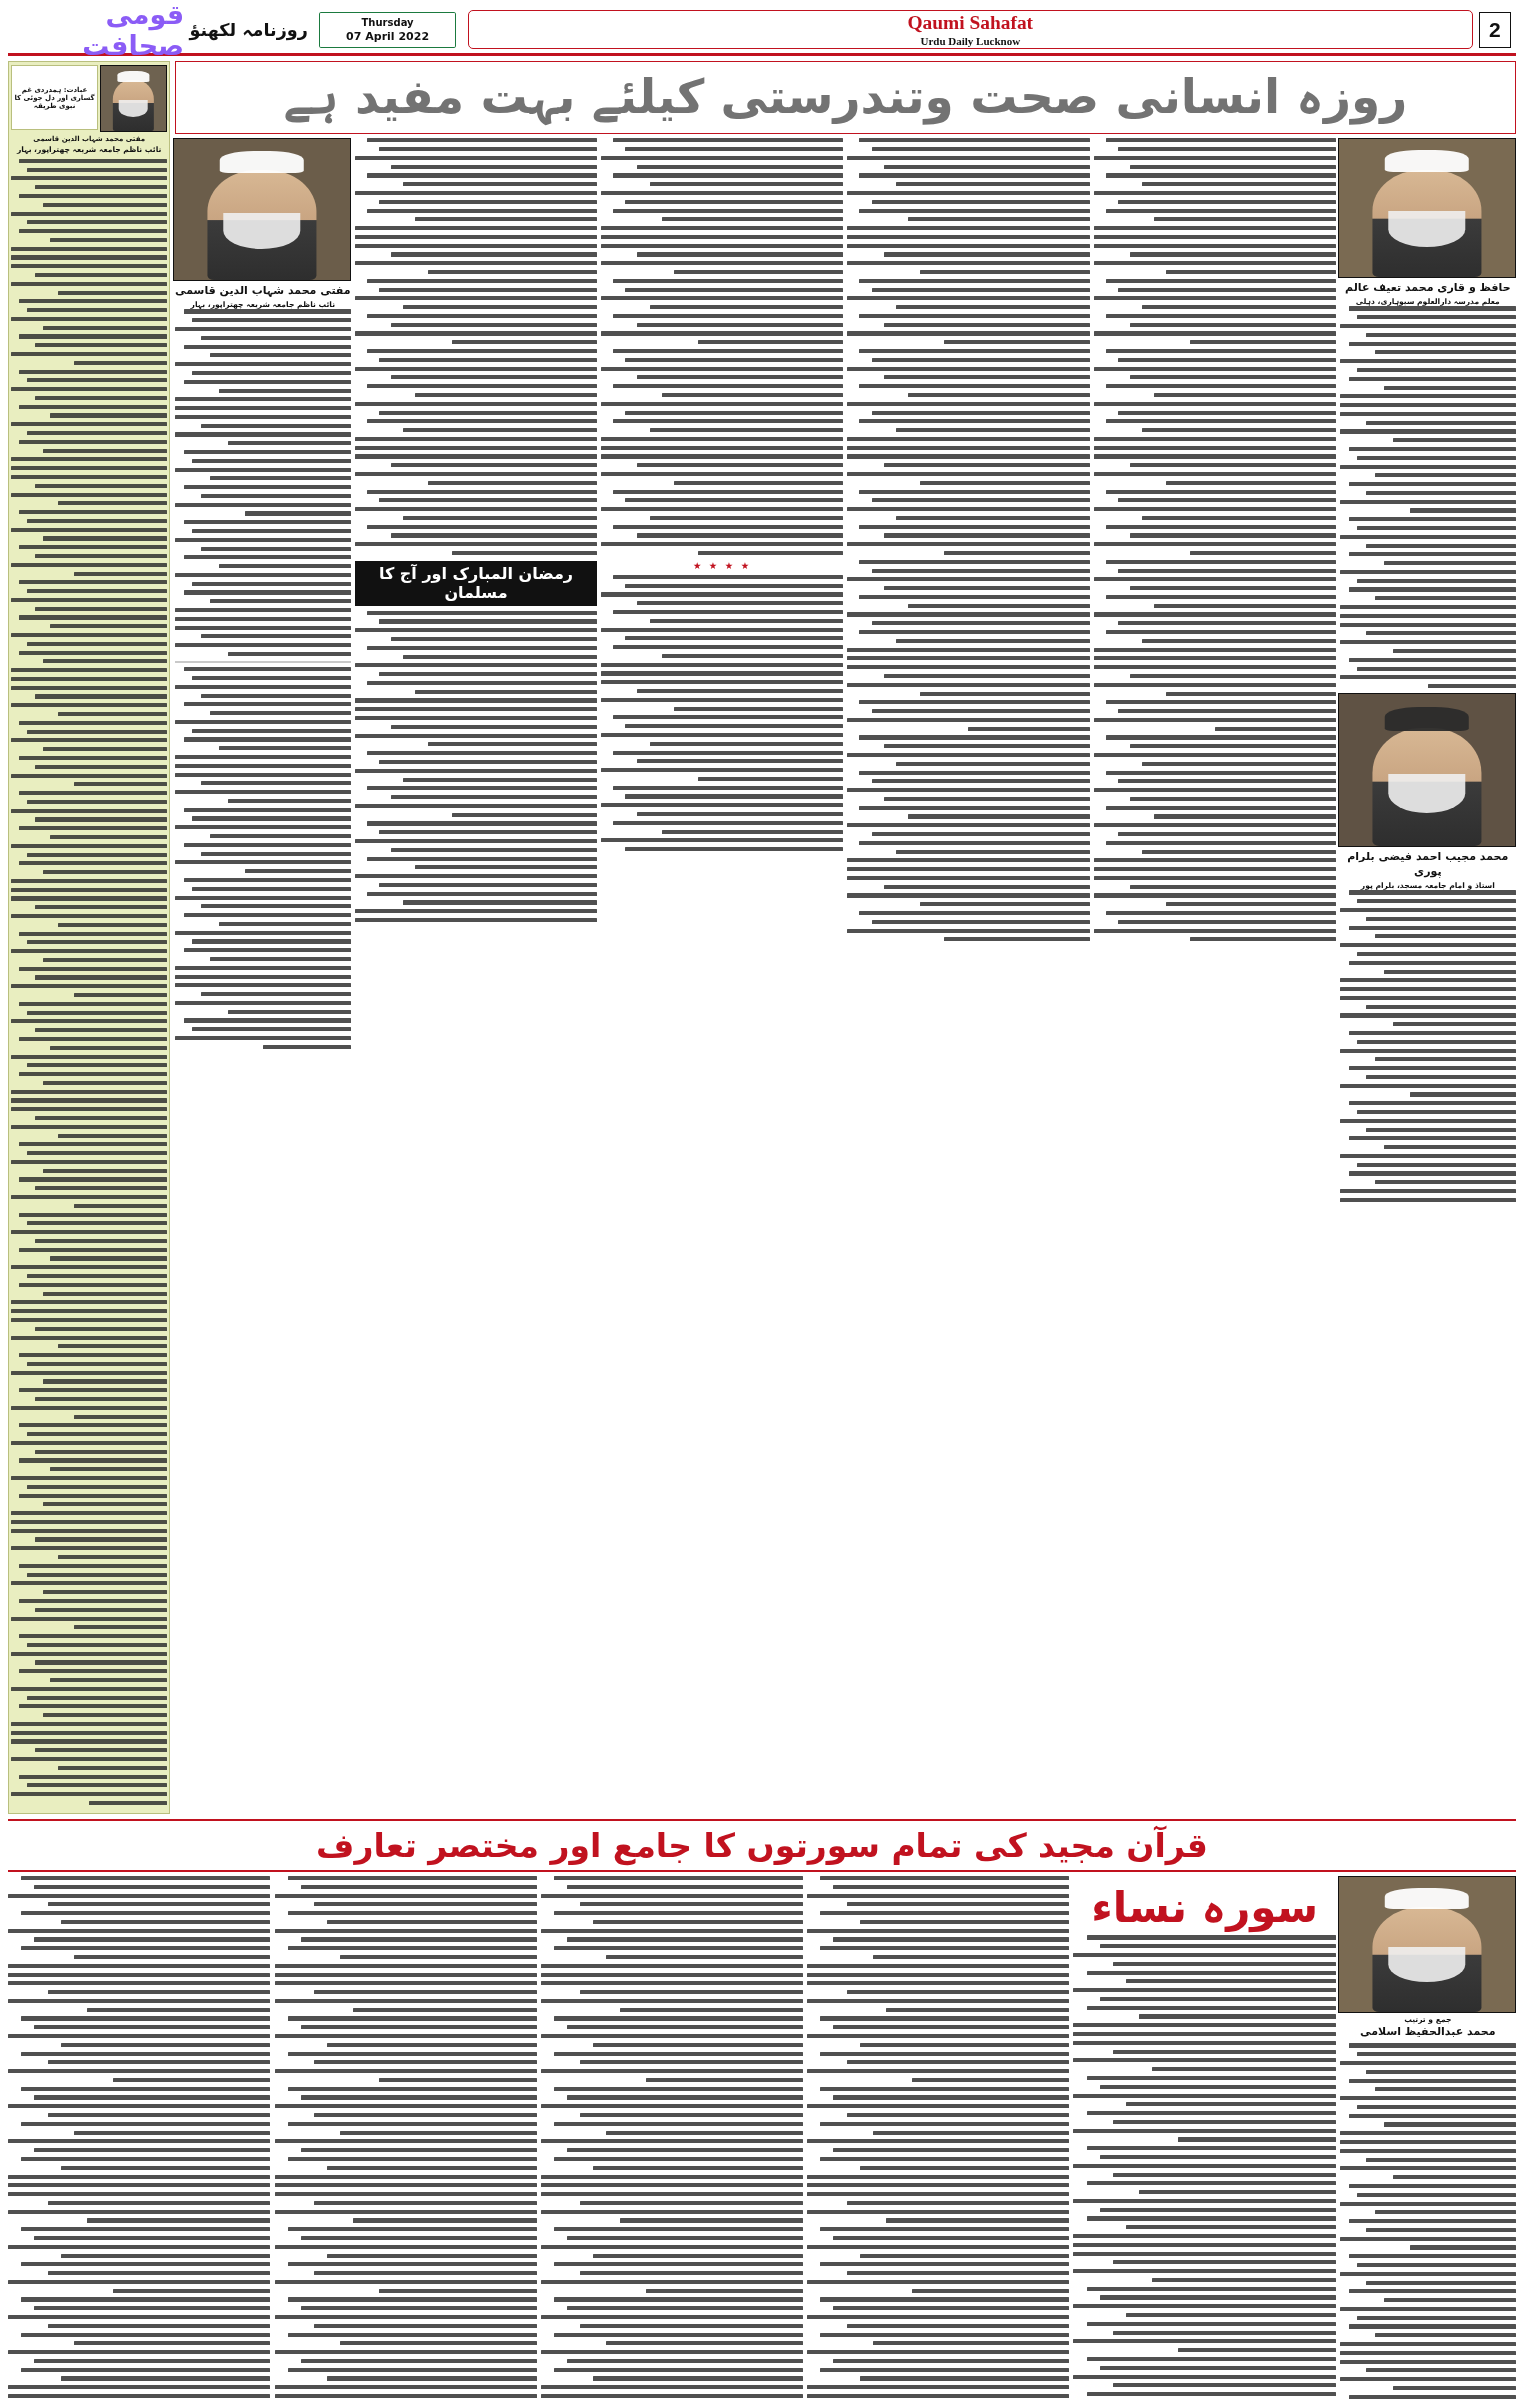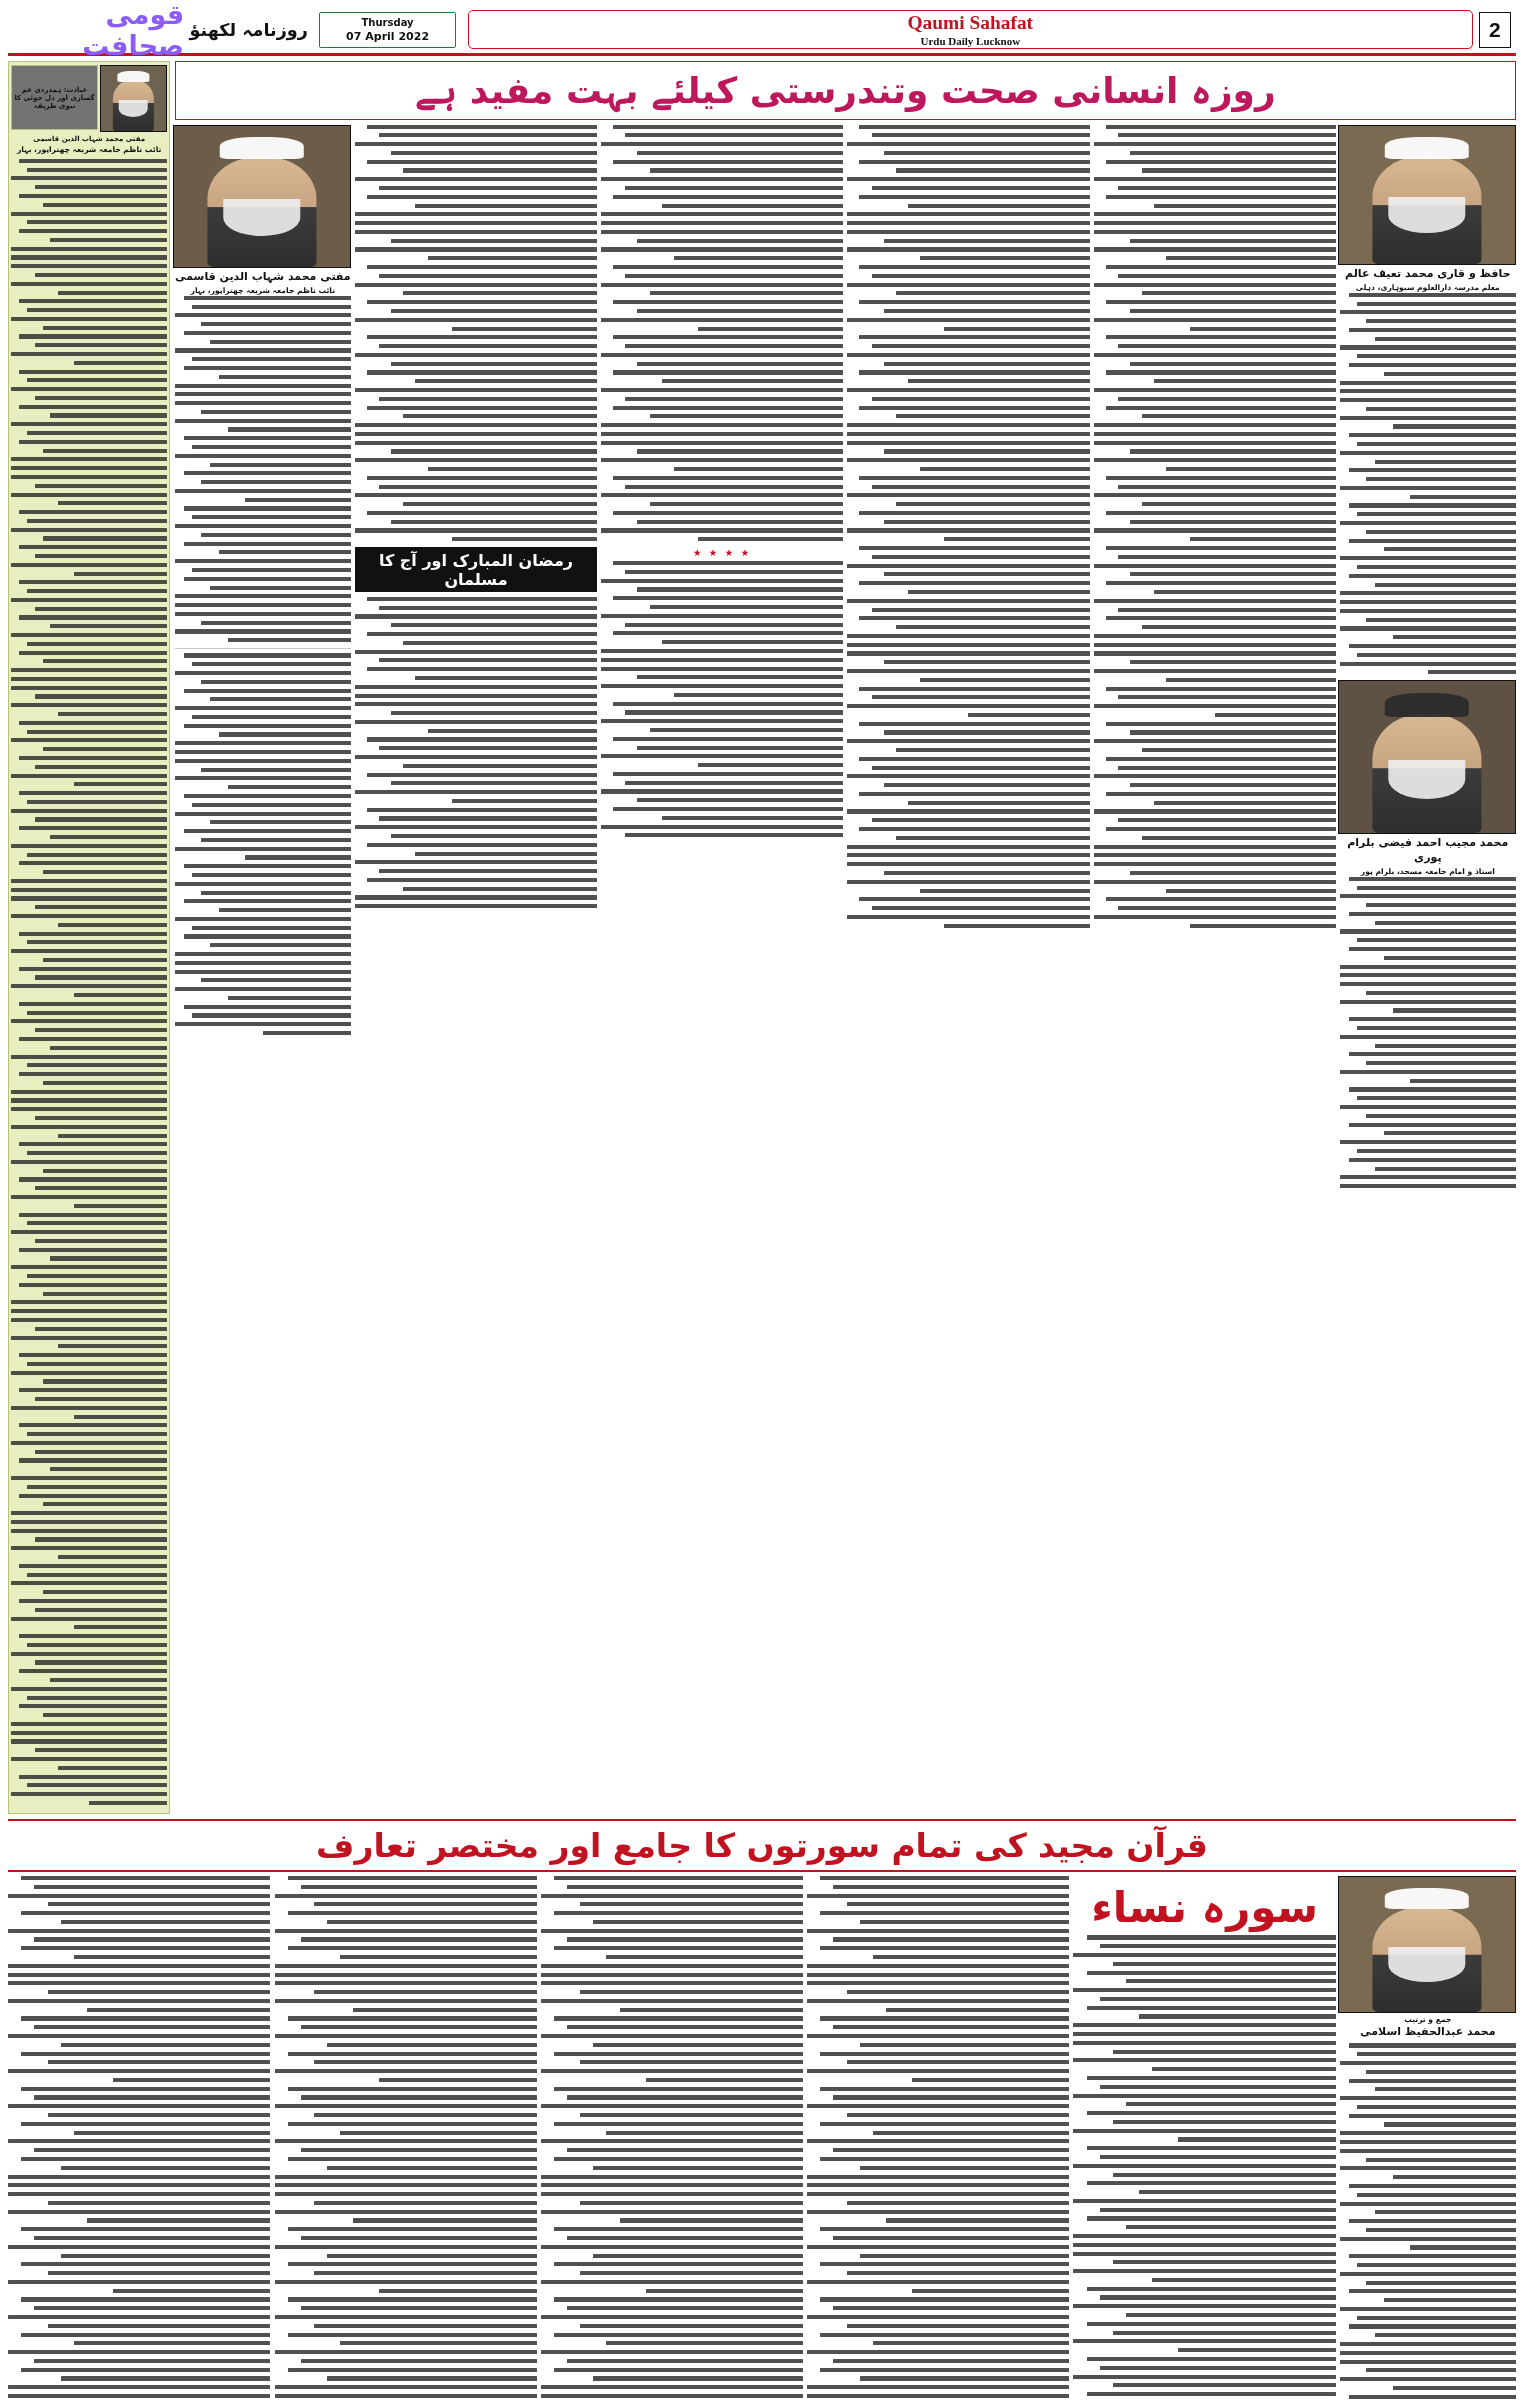--- a/index.html
+++ b/index.html
@@ -69,36 +69,36 @@
 
   
   .greencol{
     width:162px;
     background:#e9eec0;
     border:1.2px solid #b9bf7e;
     padding:2.9px 2.3px;
     order:3;
   }
   .greencol .hd{
-    background:#737373;border:0.6px solid #b9bf7e;
+    background:#ffffff;border:0.6px solid #b9bf7e;
     text-align:center;font-size:8.8px;font-weight:bold;padding:1.2px;margin-bottom:1.8px;
   }
 
   .centerblock{flex:1 1 auto;}
 
   
   .headline{
     border:1.8px solid #c1121f;
     background:#fff;
     padding:5.9px 8.2px;
     text-align:center;
     direction:rtl;
   }
   .headline .h1{
-    font-size:36px;line-height:1.25;font-weight:bold;color:#be185d;
+    font-size:47px;line-height:1.25;font-weight:bold;color:#737373;
     font-family:"DejaVu Sans", sans-serif;
   }
 
   
   .artgrid{display:flex;direction:rtl;margin-top:4.7px;gap:4.1px;}
   .tcol{flex:1 1 0;}
 
   .portrait{
     border:1.2px solid #111;
     width:100%;

